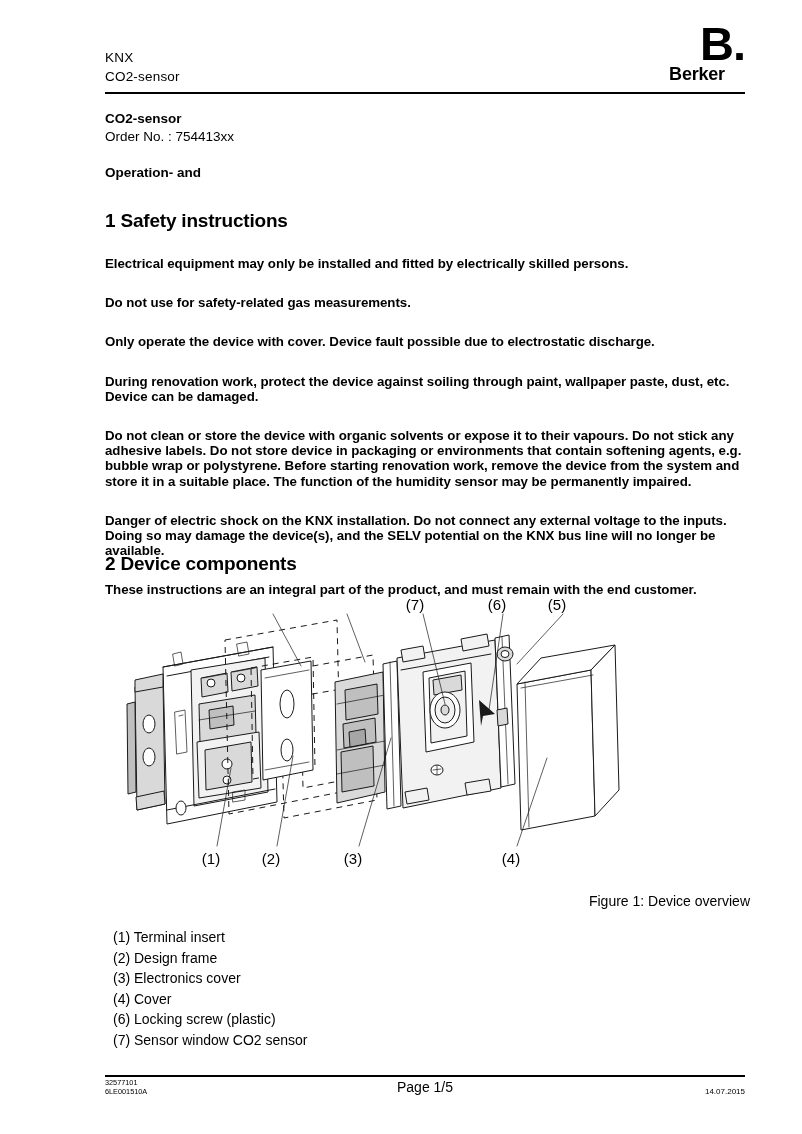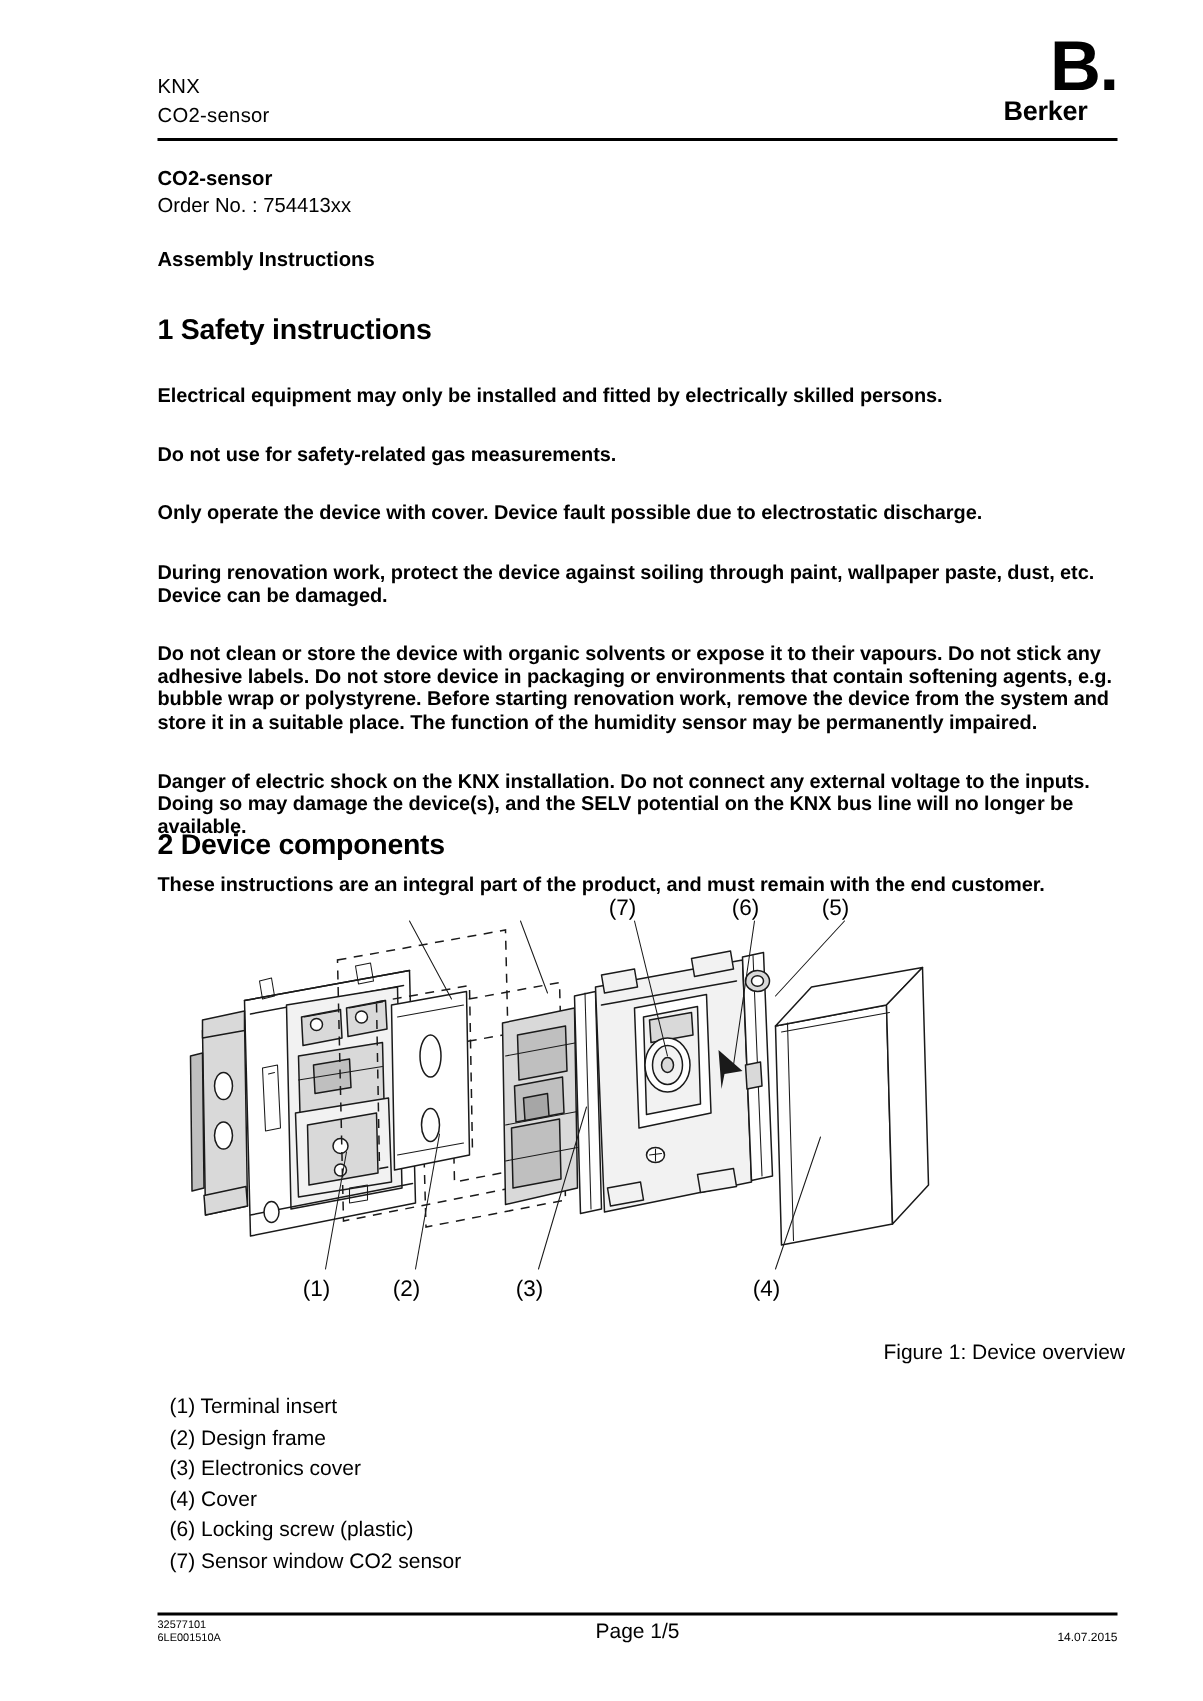--- a/index.html
+++ b/index.html
@@ -215,21 +215,21 @@
     </div>
   </div>
   <div class="header-rule"></div>
 
   <div class="titleblock">
     <div class="doc-title">CO2-sensor</div>
     <div class="doc-order">Order No. : 754413xx</div>
   </div>
 
   <div class="subtitle">
-    <div>Assembly Instructions</div>
+    <div>Operation- and</div>
   </div>
 
   <div class="sec1">
     <div class="h1">1 Safety instructions</div>
     <div class="para">Electrical equipment may only be installed and fitted by electrically skilled persons.</div>
     <div class="para">Do not use for safety-related gas measurements.</div>
     <div class="para">Only operate the device with cover. Device fault possible due to electrostatic discharge.</div>
     <div class="para">During renovation work, protect the device against soiling through paint, wallpaper paste, dust, etc. Device can be damaged.</div>
     <div class="para">Do not clean or store the device with organic solvents or expose it to their vapours. Do not stick any adhesive labels. Do not store device in packaging or environments that contain softening agents, e.g. bubble wrap or polystyrene. Before starting renovation work, remove the device from the system and store it in a suitable place. The function of the humidity sensor may be permanently impaired.</div>
     <div class="para">Danger of electric shock on the KNX installation. Do not connect any external voltage to the inputs. Doing so may damage the device(s), and the SELV potential on the KNX bus line will no longer be available.</div>

